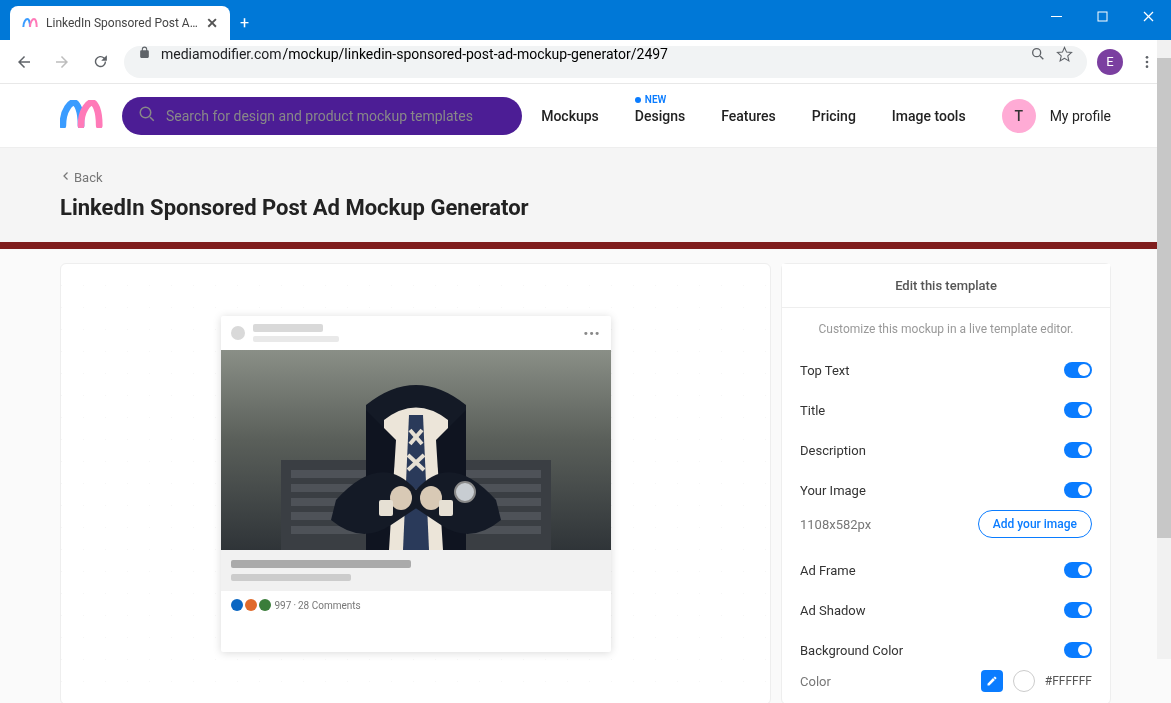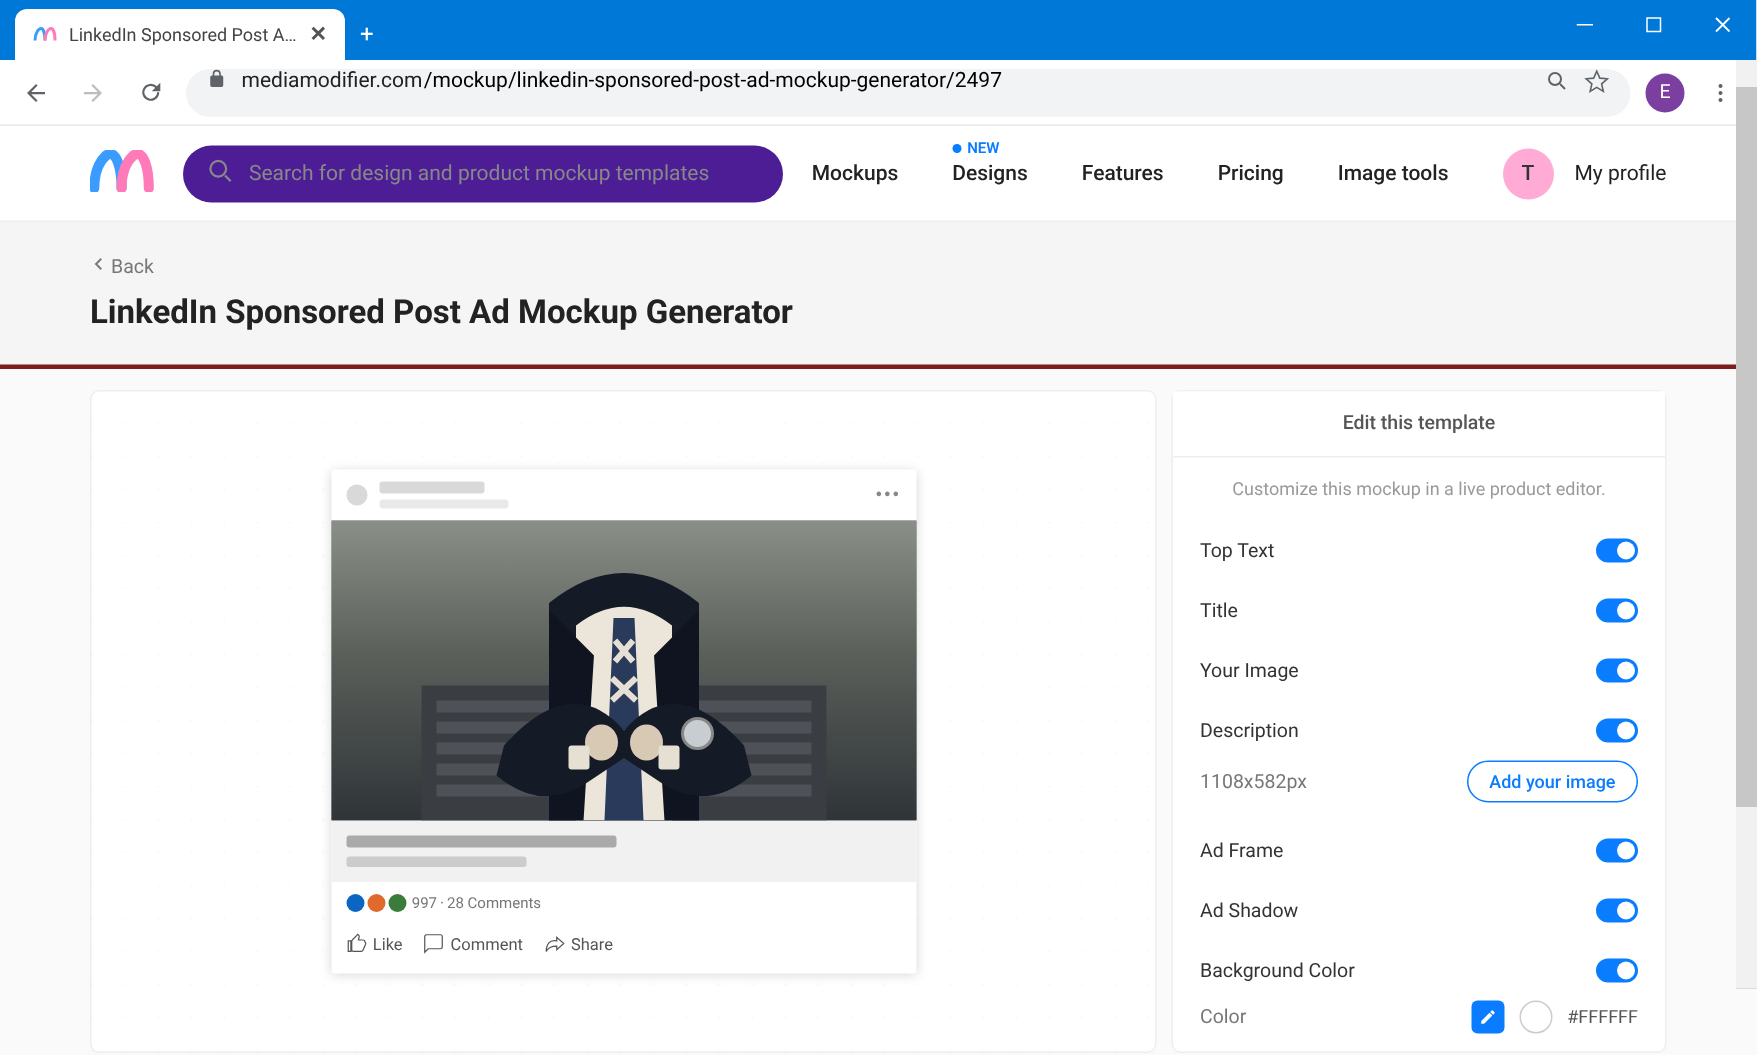--- a/index.html
+++ b/index.html
@@ -24,21 +24,21 @@
 .page{background:#fafafa;height:619px;overflow:auto}
 .sitehdr{height:64px;background:#fff;border-bottom:1px solid #eee;display:flex;align-items:center;padding:0 60px;gap:18px}
 .logo svg{width:44px;height:28px}
 .search{flex:0 0 400px;height:38px;background:#4c1d95;border-radius:19px;display:flex;align-items:center;padding:0 16px;color:#888;gap:10px;font-size:14px}
 .nav{margin-left:auto;display:flex;align-items:center;gap:36px;font-size:14px;color:#222}
 .nav a{position:relative;cursor:pointer;color:#222;font-weight:500}
 .badge-new{position:absolute;top:-14px;left:0;font-size:10px;color:#0a7cff;font-weight:600}
 .badge-new::before{content:"";width:6px;height:6px;background:#0a7cff;border-radius:50%;display:inline-block;margin-right:4px;vertical-align:middle}
 .prof{display:flex;align-items:center;gap:14px;cursor:pointer}
 .prof .av{width:34px;height:34px;border-radius:50%;background:#ffabd5;color:#333;display:flex;align-items:center;justify-content:center;font-weight:500}
-.grayband{padding:22px 60px;background:#f5f5f5;border-bottom:3px solid #7f1d1d}
+.grayband{padding:22px 60px;background:#f5f5f5;border-bottom:7px solid #7f1d1d}
 .back{display:flex;align-items:center;gap:2px;color:#777;font-size:13px;cursor:pointer;margin-bottom:10px}
 .pagetitle{font-size:22px;font-weight:700;color:#222}
 .content{display:flex;gap:10px;padding:14px 60px 24px}
 .preview{flex:1;background:#fff;border:1px solid #eee;border-radius:6px;padding:52px 128px;position:relative;display:flex;justify-content:center;min-height:440px}
 .preview::before{content:"";position:absolute;inset:0;background-image:linear-gradient(45deg,rgba(0,0,0,.05) 0,rgba(0,0,0,.05) 1px,transparent 0,transparent 50%);background-size:22px 22px;opacity:.7;pointer-events:none}
 .card{width:390px;background:#fff;box-shadow:0 1px 8px rgba(0,0,0,.15);position:relative;z-index:1;border-radius:2px}
 .card .top{display:flex;align-items:center;padding:8px 10px;gap:8px}
 .sk{background:#d9d9d9;border-radius:2px}
 .sk.cir{width:14px;height:14px;border-radius:50%}
 .sk.b1{width:70px;height:8px}
@@ -231,62 +231,42 @@
           <div class="l2"></div>
         </div>
         <div class="meta">
           <span class="rcircle" style="background:#0a66c2"></span>
           <span class="rcircle" style="background:#e06a2b"></span>
           <span class="rcircle" style="background:#3a7d3a"></span>
           <span style="margin-left:2px">997</span>
           <span>·</span>
           <span>28 Comments</span>
         </div>
-        <div class="acts">
-          <span>
-              <svg width="14" height="14" viewBox="0 0 24 24">
-                <path d="M2 21h3V9H2zm19-11c0-1.1-.9-2-2-2h-5.3l.8-3.8V3.7c0-.4-.2-.8-.4-1.1L13 1.5 6.6 8c-.4.3-.6.8-.6 1.3V19c0 1.1.9 2 2 2h9c.8 0 1.5-.5 1.8-1.2l3-7c.1-.3.2-.5.2-.8z" fill="none" stroke="#555" stroke-width="1.4"></path>
-              </svg>
-              <span>Like</span>
-            </span>
-          <span>
-              <svg width="14" height="14" viewBox="0 0 24 24">
-                <path d="M20 2H4a2 2 0 0 0-2 2v18l4-4h14a2 2 0 0 0 2-2V4a2 2 0 0 0-2-2z" fill="none" stroke="#555" stroke-width="1.4"></path>
-              </svg>
-              <span>Comment</span>
-            </span>
-          <span>
-              <svg width="14" height="14" viewBox="0 0 24 24">
-                <path d="M14 9V5l8 7-8 7v-4c-6 0-10 2-12 6 0-8 4-14 12-12z" fill="none" stroke="#555" stroke-width="1.4"></path>
-              </svg>
-              <span>Share</span>
-            </span>
-        </div>
       </div>
     </div>
 
     <div class="panel">
       <div class="tabs">
         <div class="active">Edit this template</div>
       </div>
-      <div class="phint">Customize this mockup in a live product editor.</div>
+      <div class="phint">Customize this mockup in a live template editor.</div>
       <div class="row">
           <span>Top Text</span>
           <span class="toggle"></span>
         </div>
       <div class="row">
           <span>Title</span>
           <span class="toggle"></span>
         </div>
       <div class="row">
+          <span>Description</span>
+          <span class="toggle"></span>
+        </div>
+      <div class="row">
           <span>Your Image</span>
-          <span class="toggle"></span>
-        </div>
-      <div class="row">
-          <span>Description</span>
           <span class="toggle"></span>
         </div>
       <div class="row sub">
           <span style="color:#777">1108x582px</span>
           <span class="btn-out">Add your image</span>
         </div>
       <div class="row">
           <span>Ad Frame</span>
           <span class="toggle"></span>
         </div>

